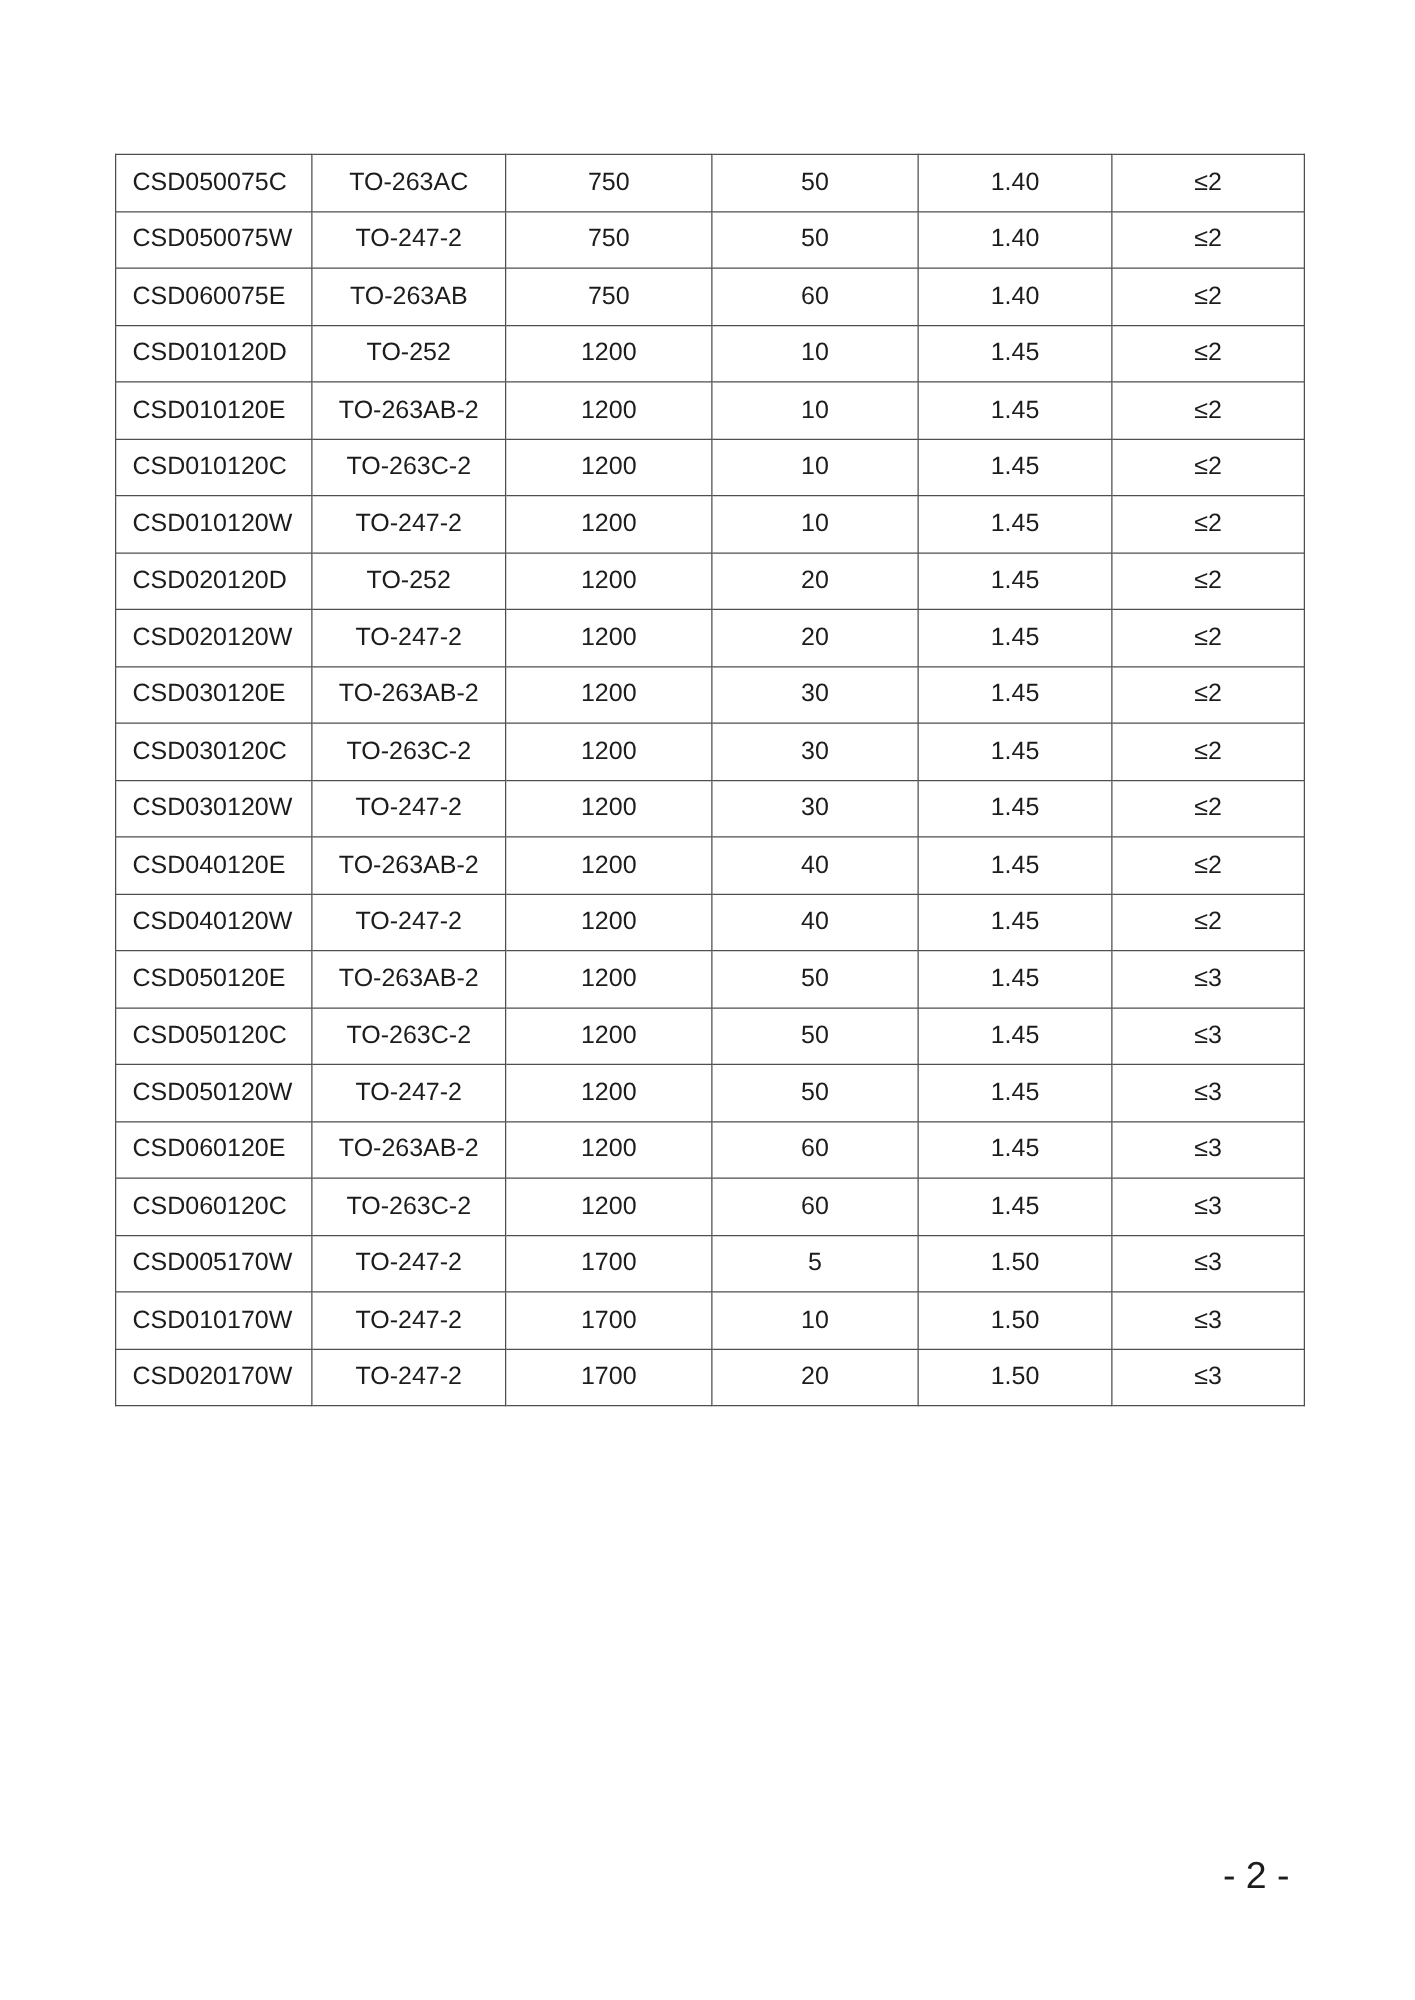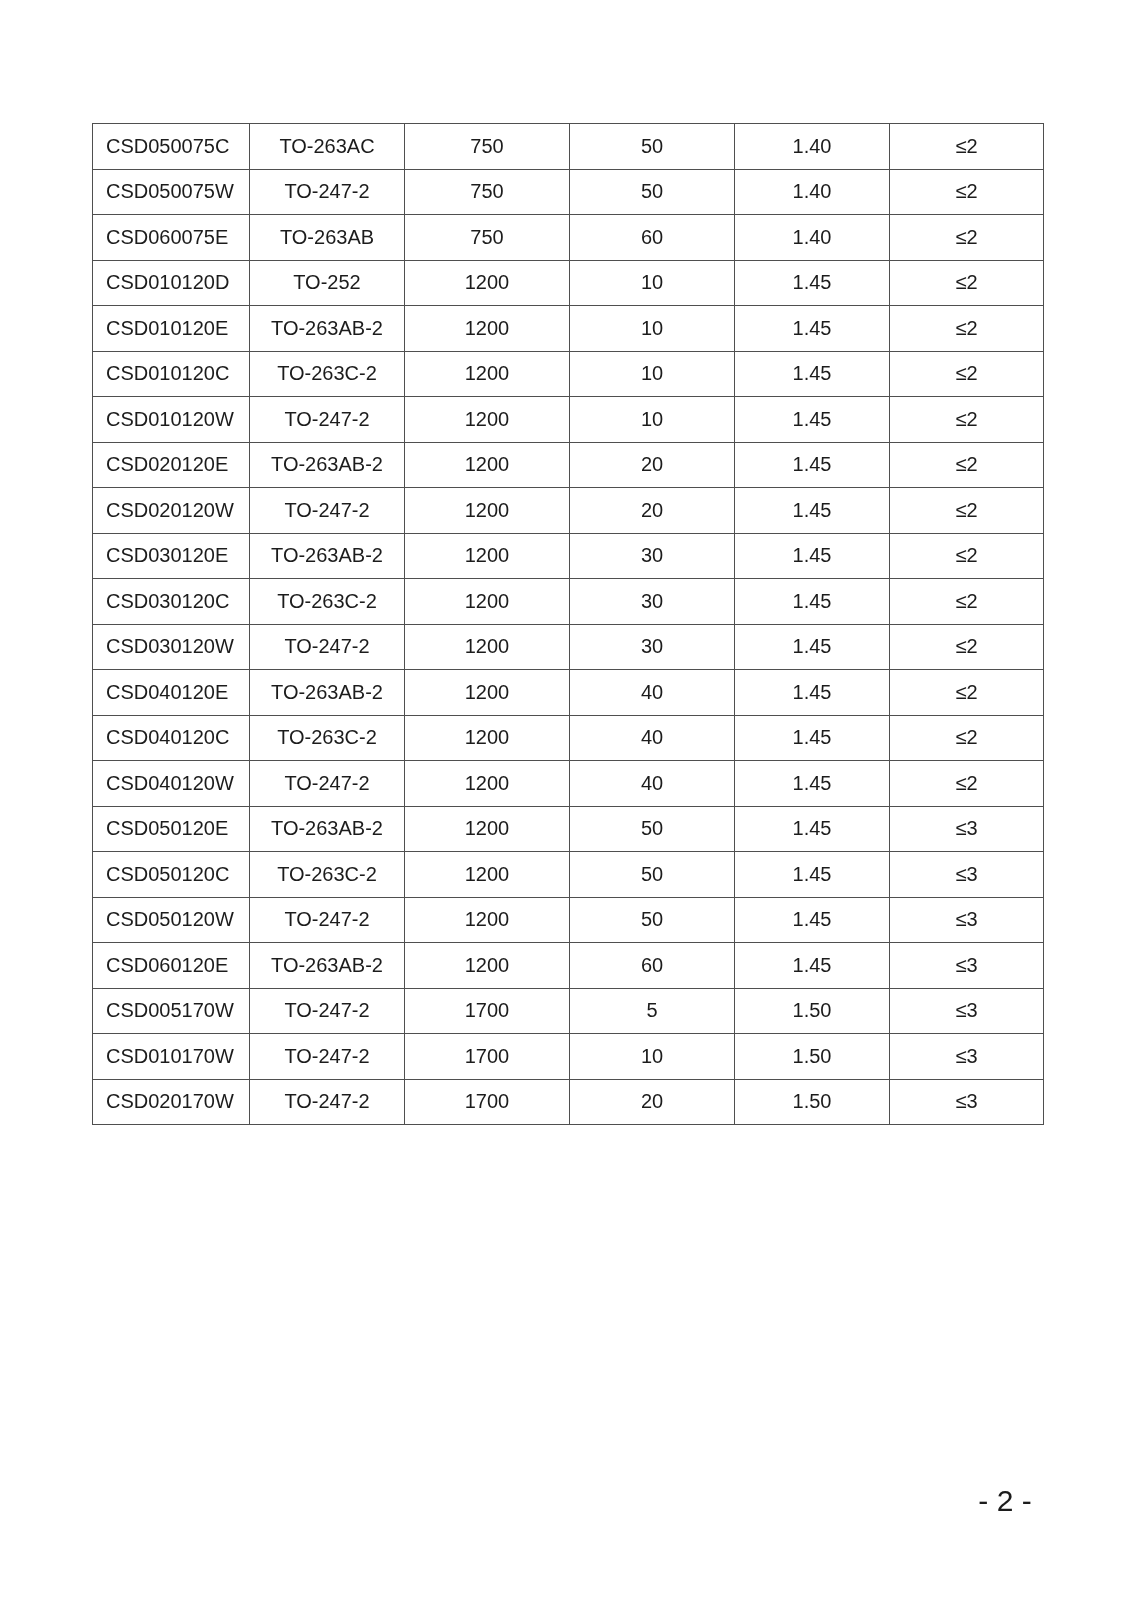--- a/index.html
+++ b/index.html
@@ -114,22 +114,22 @@
         </tr>
         <tr>
           <td class="c0">CSD010120W</td>
           <td class="c1">TO-247-2</td>
           <td class="c2">1200</td>
           <td class="c3">10</td>
           <td class="c4">1.45</td>
           <td class="c5">≤2</td>
         </tr>
         <tr>
-          <td class="c0">CSD020120E</td>
-          <td class="c1">TO-263AB-2</td>
+          <td class="c0">CSD020120D</td>
+          <td class="c1">TO-252</td>
           <td class="c2">1200</td>
           <td class="c3">20</td>
           <td class="c4">1.45</td>
           <td class="c5">≤2</td>
         </tr>
         <tr>
           <td class="c0">CSD020120W</td>
           <td class="c1">TO-247-2</td>
           <td class="c2">1200</td>
           <td class="c3">20</td>
@@ -162,36 +162,28 @@
         </tr>
         <tr>
           <td class="c0">CSD040120E</td>
           <td class="c1">TO-263AB-2</td>
           <td class="c2">1200</td>
           <td class="c3">40</td>
           <td class="c4">1.45</td>
           <td class="c5">≤2</td>
         </tr>
         <tr>
-          <td class="c0">CSD040120C</td>
-          <td class="c1">TO-263C-2</td>
+          <td class="c0">CSD040120W</td>
+          <td class="c1">TO-247-2</td>
           <td class="c2">1200</td>
           <td class="c3">40</td>
           <td class="c4">1.45</td>
           <td class="c5">≤2</td>
         </tr>
         <tr>
-          <td class="c0">CSD040120W</td>
-          <td class="c1">TO-247-2</td>
-          <td class="c2">1200</td>
-          <td class="c3">40</td>
-          <td class="c4">1.45</td>
-          <td class="c5">≤2</td>
-        </tr>
-        <tr>
           <td class="c0">CSD050120E</td>
           <td class="c1">TO-263AB-2</td>
           <td class="c2">1200</td>
           <td class="c3">50</td>
           <td class="c4">1.45</td>
           <td class="c5">≤3</td>
         </tr>
         <tr>
           <td class="c0">CSD050120C</td>
           <td class="c1">TO-263C-2</td>
@@ -204,20 +196,28 @@
           <td class="c0">CSD050120W</td>
           <td class="c1">TO-247-2</td>
           <td class="c2">1200</td>
           <td class="c3">50</td>
           <td class="c4">1.45</td>
           <td class="c5">≤3</td>
         </tr>
         <tr>
           <td class="c0">CSD060120E</td>
           <td class="c1">TO-263AB-2</td>
+          <td class="c2">1200</td>
+          <td class="c3">60</td>
+          <td class="c4">1.45</td>
+          <td class="c5">≤3</td>
+        </tr>
+        <tr>
+          <td class="c0">CSD060120C</td>
+          <td class="c1">TO-263C-2</td>
           <td class="c2">1200</td>
           <td class="c3">60</td>
           <td class="c4">1.45</td>
           <td class="c5">≤3</td>
         </tr>
         <tr>
           <td class="c0">CSD005170W</td>
           <td class="c1">TO-247-2</td>
           <td class="c2">1700</td>
           <td class="c3">5</td>

